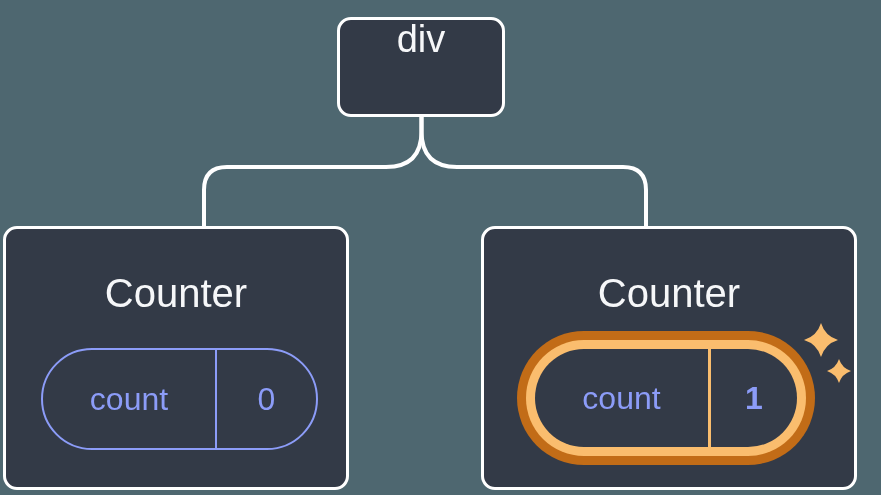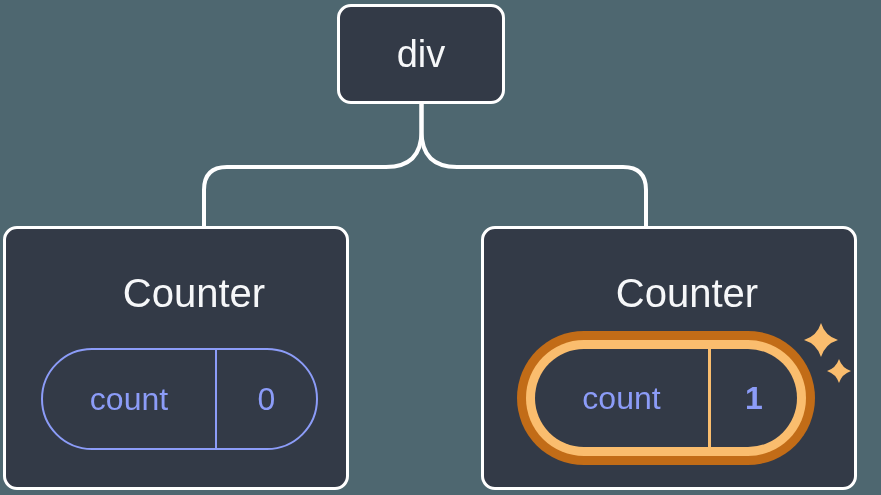--- a/index.html
+++ b/index.html
@@ -25,28 +25,27 @@
 
   .connector {
     position: absolute;
     inset: 0;
     pointer-events: none;
   }
 
   .node-root {
     position: absolute;
     left: 337px;
-    top: 4px;
+    top: 17px;
     width: 168px;
     height: 100px;
     background: var(--card);
     border: 3.5px solid var(--stroke);
     border-radius: 14px;
     display: flex;
-    align-items: center;
     justify-content: center;
   }
   .node-root .node-label {
     color: var(--text-light);
     font-size: 38px;
     line-height: 1;
   }
 
   .card {
     position: absolute;
@@ -55,21 +54,21 @@
     background: var(--card);
     border: 3.5px solid var(--stroke);
     border-radius: 14px;
   }
   .card-left  { left: 3px;   width: 346px; }
   .card-right { left: 481px; width: 376px; }
 
   .card-title {
     position: absolute;
     top: 42px;
-    left: 18px;
+    left: 0;
     width: 100%;
     text-align: center;
     color: var(--text-light);
     font-size: 40px;
     line-height: 1.1;
   }
 
   
   .pill-plain {
     position: absolute;

